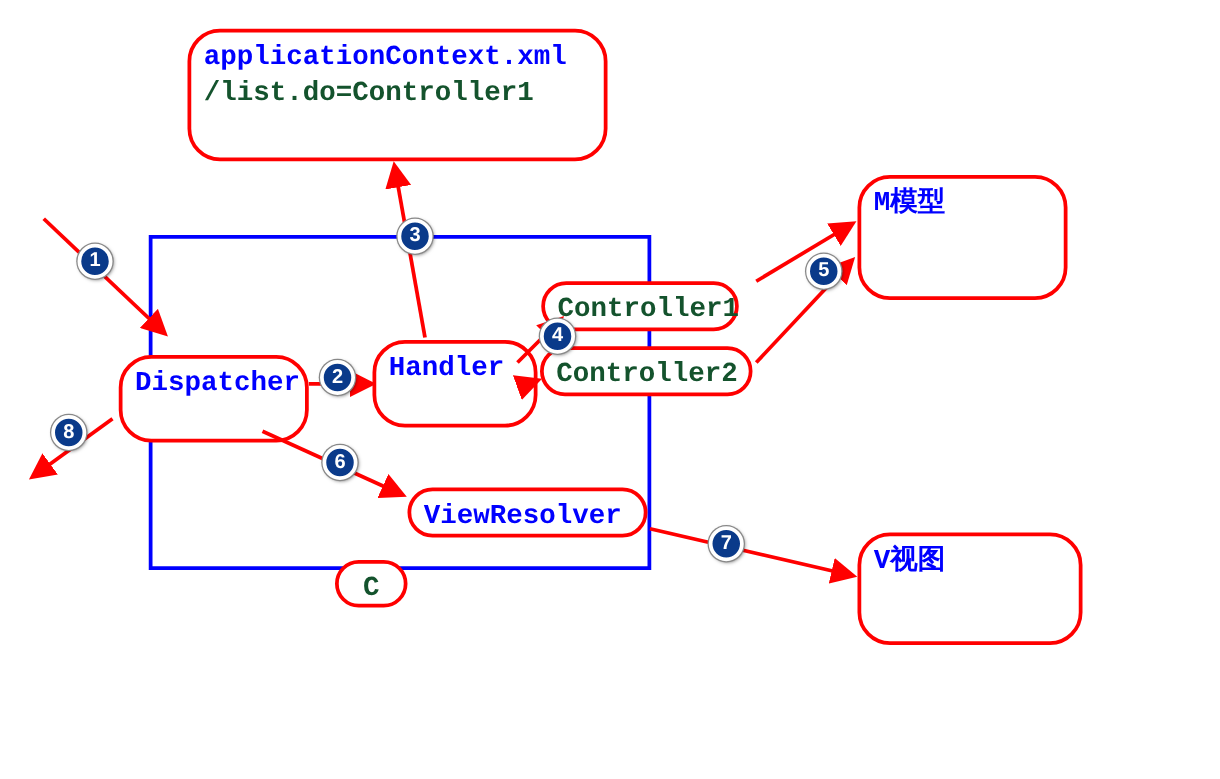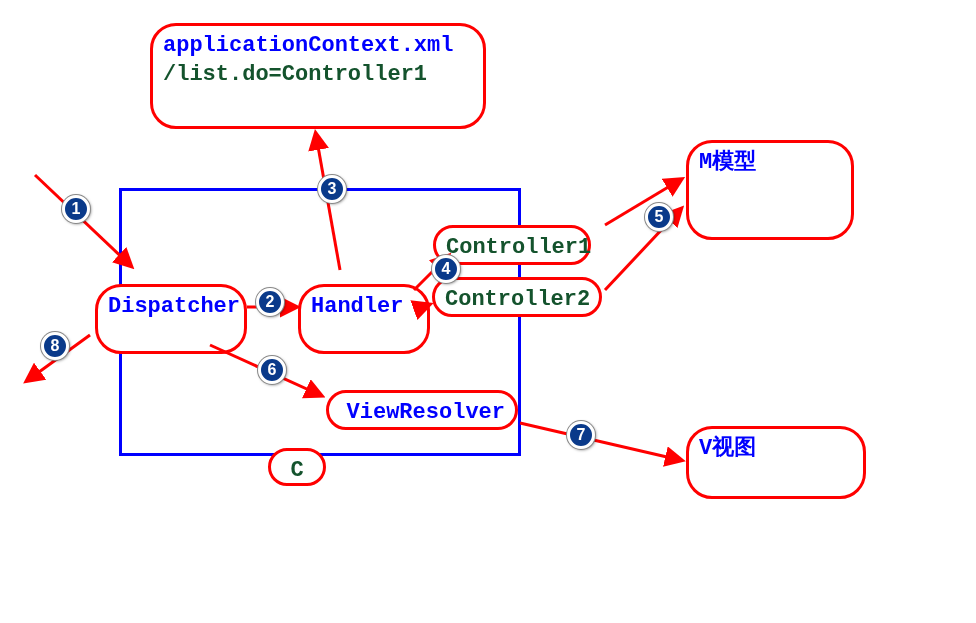--- a/index.html
+++ b/index.html
@@ -60,45 +60,45 @@
 
 <div class="box" style="left:150px; top:23px; width:336px; height:106px;">
   <div class="title">applicationContext.xml</div>
   <div class="body">/list.do=Controller1</div>
 </div>
 
 <div class="box" style="left:95px; top:272px; width:152px; height:70px;margin-top:12px;">
   <div class="title">Dispatcher</div>
 </div>
 
-<div class="box" style="left:298px; top:284px; width:132px; height:70px;">
+<div class="box" style="left:298px; top:272px; width:132px; height:70px;">
   <div class="title">Handler</div>
 </div>
 
 <div class="box" style="left:433px; top:225px; width:158px; height:40px;text-align:center;">
   <span class="body">Controller1</span>
 </div>
 
 <div class="box" style="left:432px; top:277px; width:170px; height:40px;text-align:center;">
   <span class="body">Controller2</span>
 </div>
 
-<div class="box" style="left:326px; top:390px; width:192px; height:40px;text-align:right;">
+<div class="box" style="left:326px; top:390px; width:192px; height:40px;">
   <span class="title">ViewResolver</span>
 </div>
 
 <div class="box" style="left:268px; top:448px; width:58px; height:38px; text-align:center;">
   <span class="body">C</span>
 </div>
 
 <div class="box" style="left:686px; top:140px; width:168px; height:100px;">
   <div class="title">M模型</div>
 </div>
 
-<div class="box" style="left:686px; top:426px; width:180px; height:73px;">
+<div class="box" style="left:686px; top:426px; width:180px; height:90px;">
   <div class="title">V视图</div>
 </div>
 
 <svg class="arrows">
   <defs>
     <marker id="arrowhead" markerWidth="7" markerHeight="7" refX="5" refY="3.5" orient="auto">
       <polygon points="0 0, 7 3.5, 0 7" fill="#ff0000"></polygon>
     </marker>
   </defs>
 

